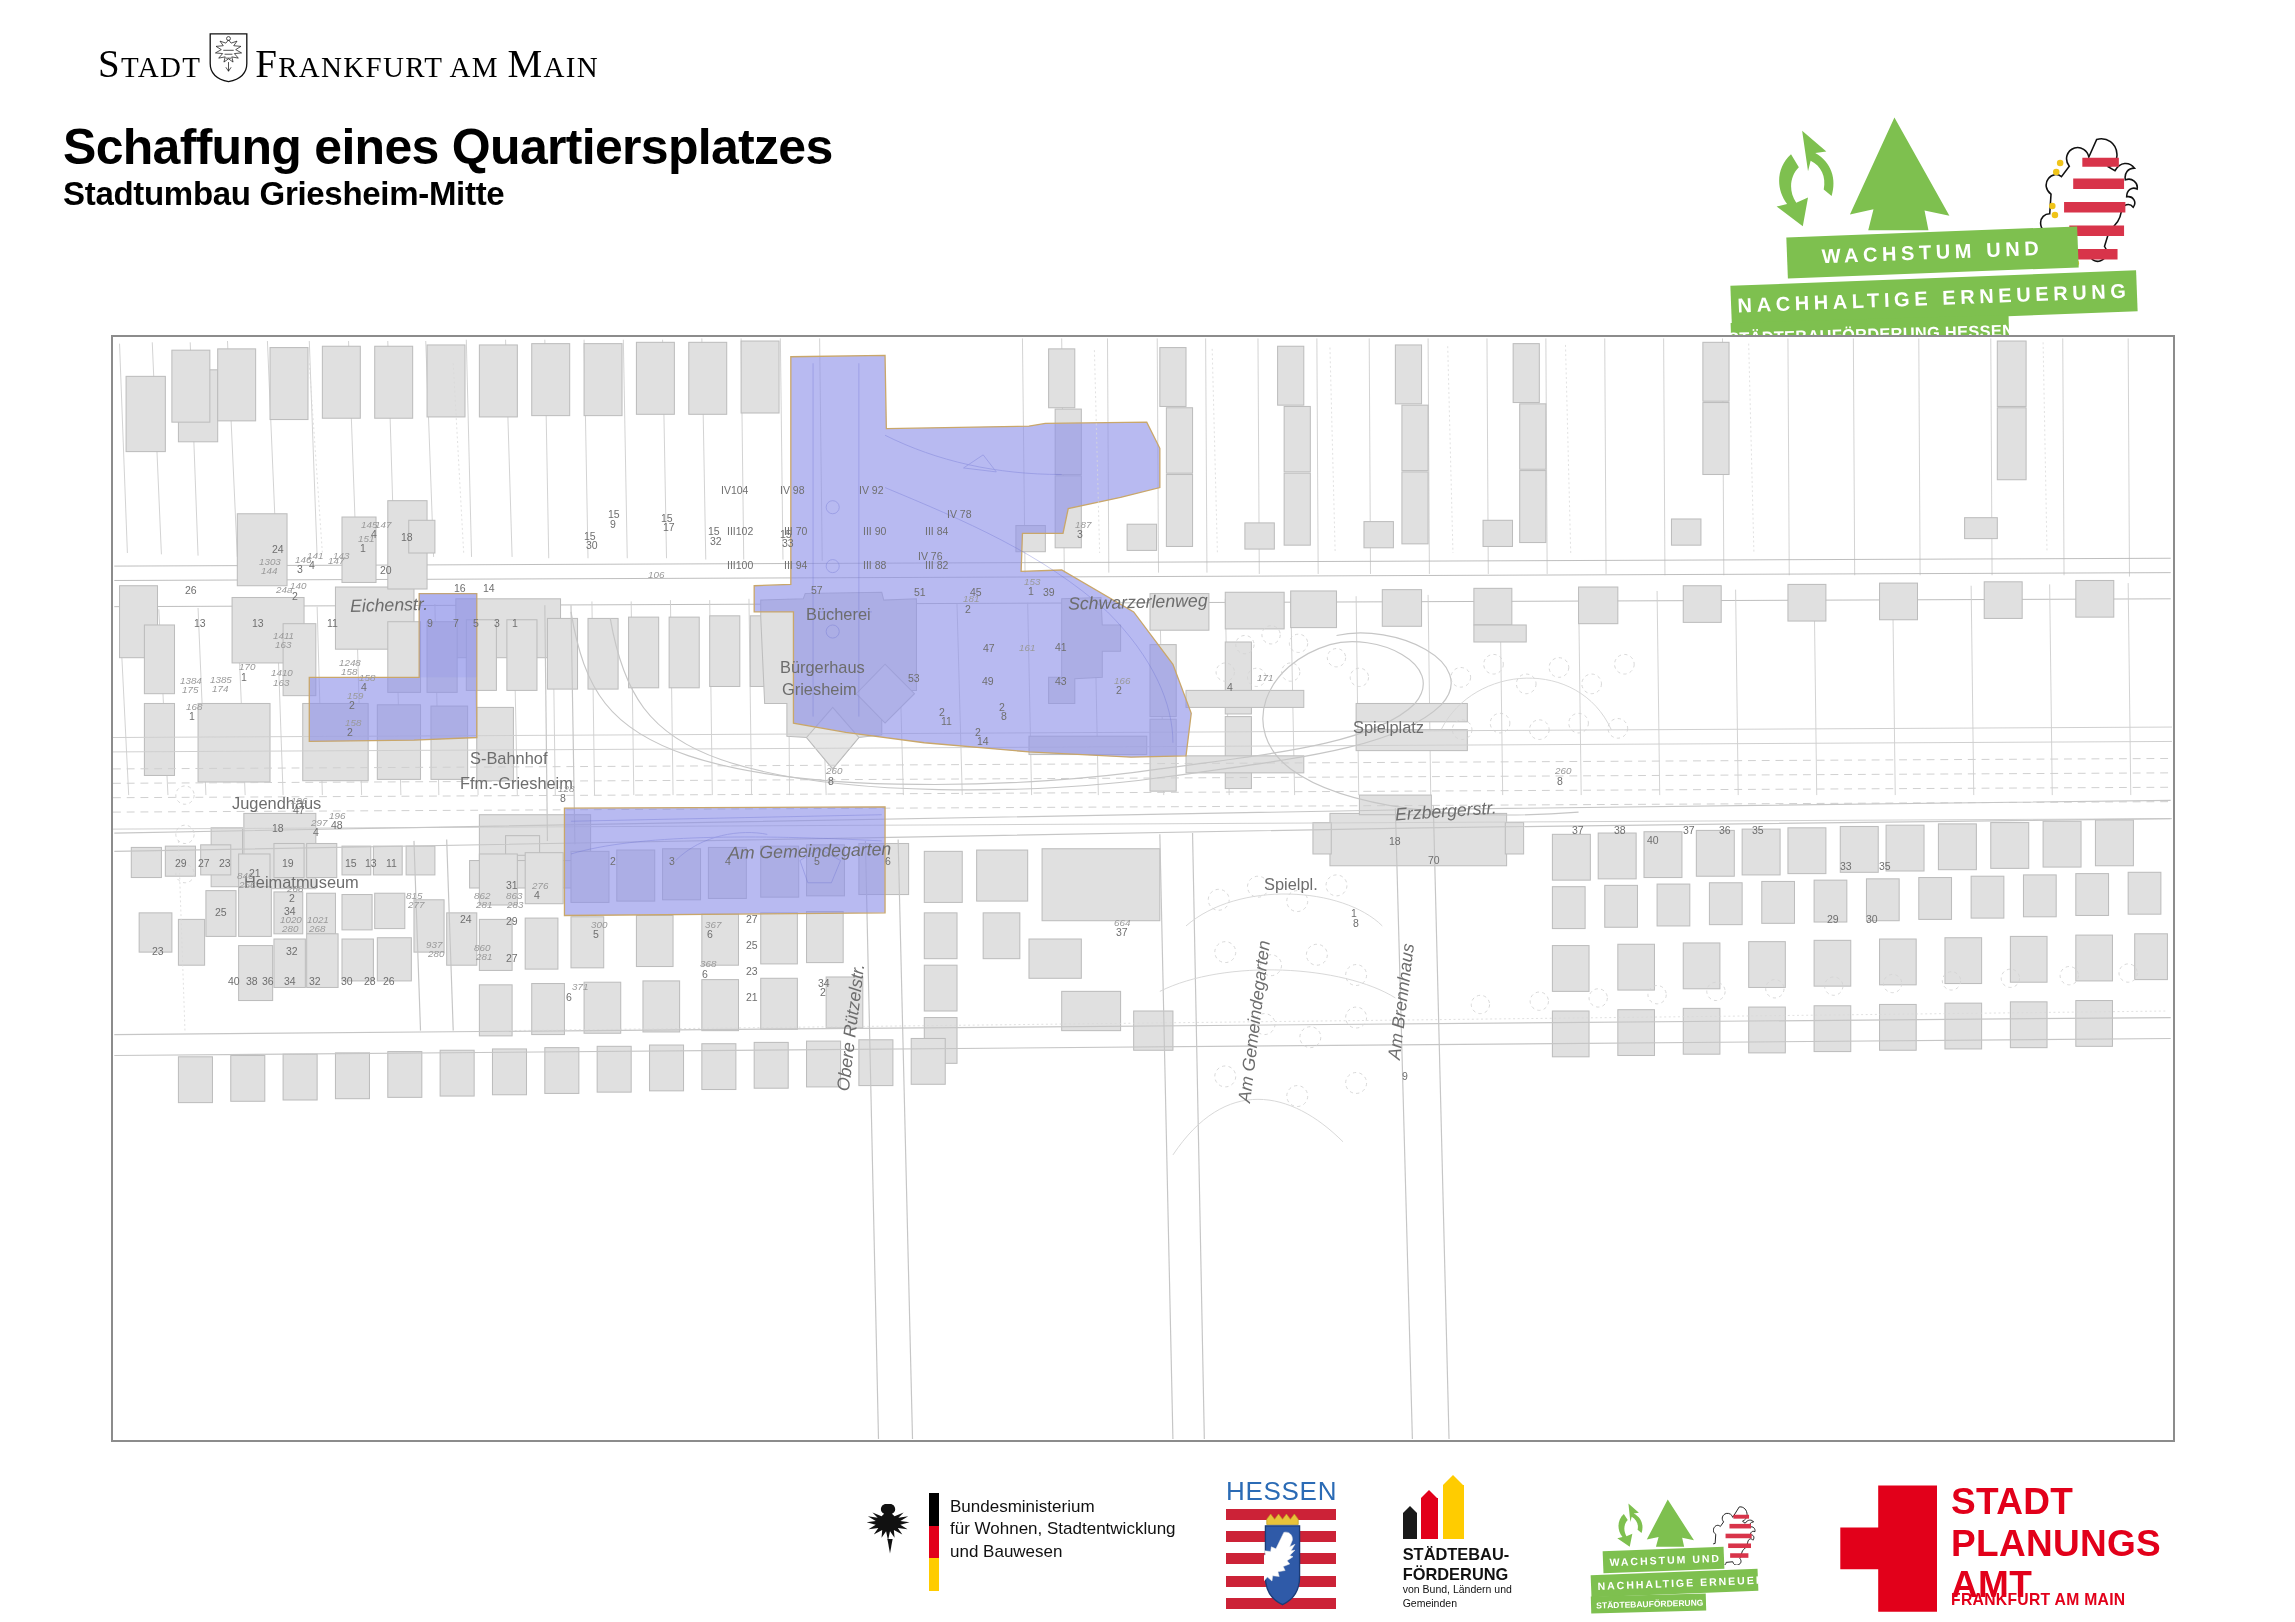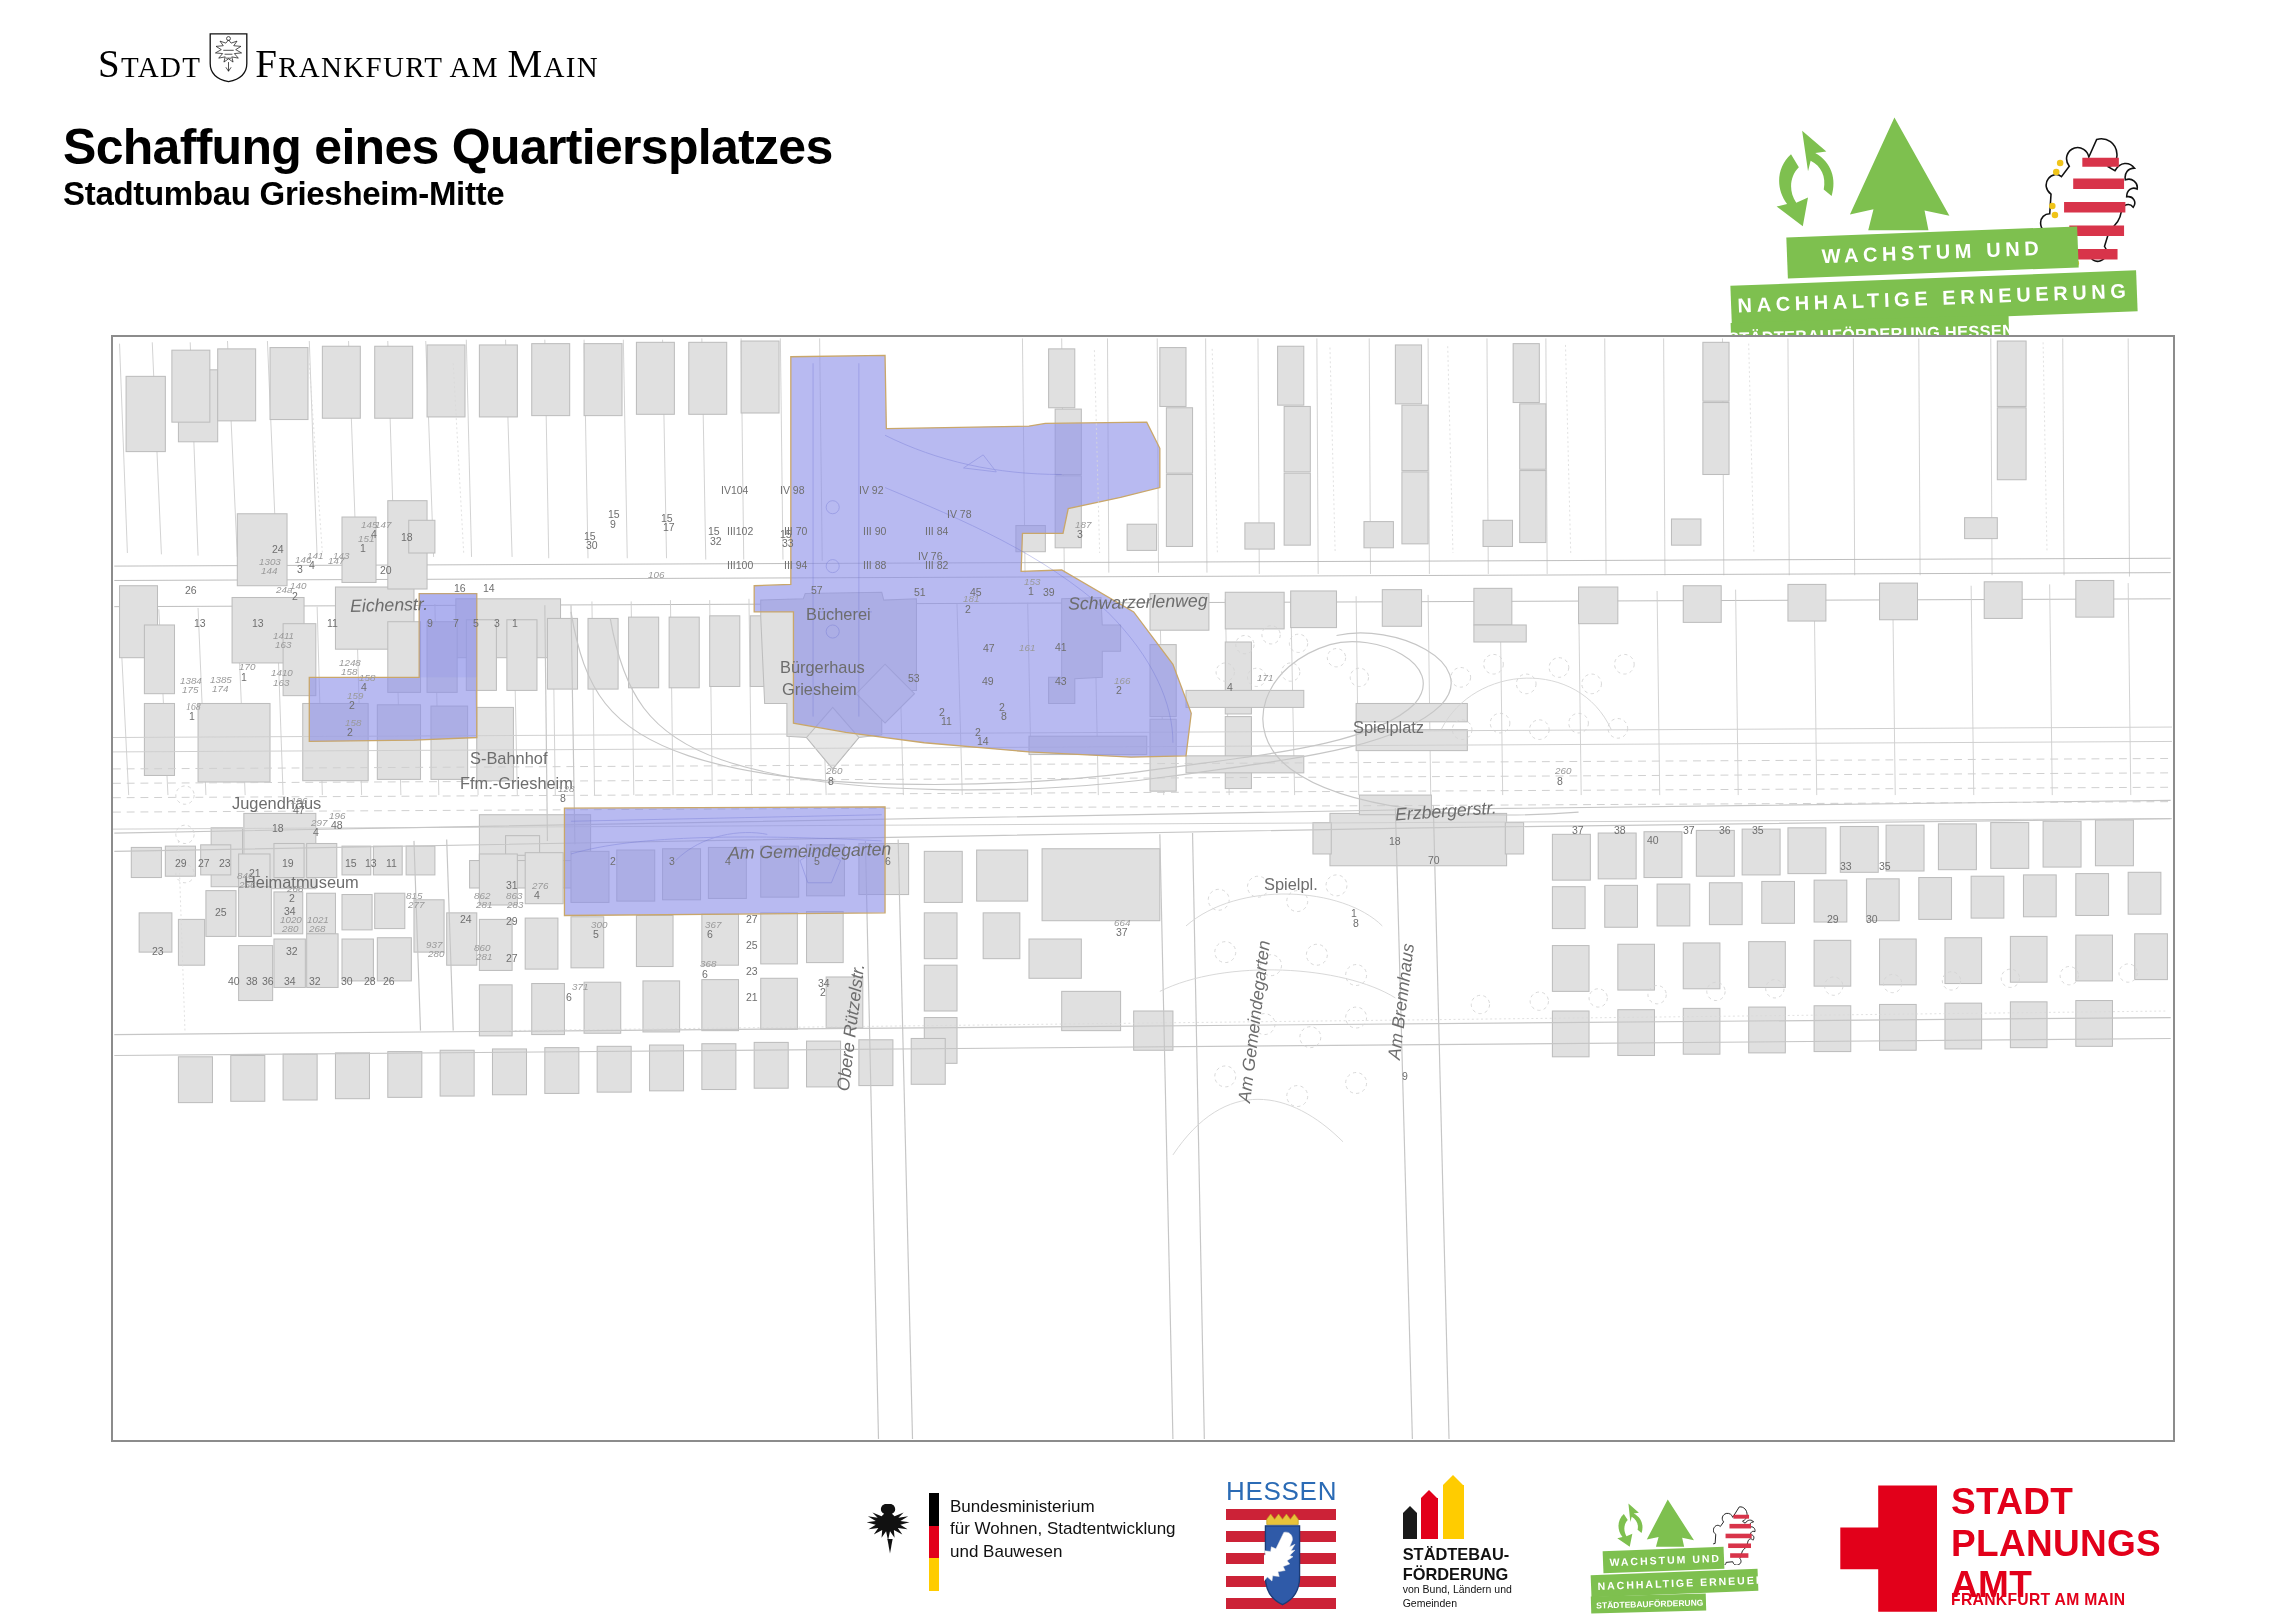--- a/index.html
+++ b/index.html
@@ -677,21 +677,21 @@
       <div class="mlabel pnum" style="left: 160px; top: 293px;">1411</div>
       <div class="mlabel pnum" style="left: 162px; top: 302px;">163</div>
       <div class="mlabel pnum" style="left: 158px; top: 330px;">1410</div>
       <div class="mlabel pnum" style="left: 160px; top: 340px;">163</div>
       <div class="mlabel pnum" style="left: 67px; top: 338px;">1384</div>
       <div class="mlabel pnum" style="left: 69px; top: 347px;">175</div>
       <div class="mlabel pnum" style="left: 97px; top: 337px;">1385</div>
       <div class="mlabel pnum" style="left: 99px; top: 346px;">174</div>
       <div class="mlabel pnum" style="left: 126px; top: 324px;">170</div>
       <div class="mlabel hnum" style="left: 128px; top: 334px;">1</div>
-      <div class="mlabel pnum" style="left: 73px; top: 364px; font-family: Liberation Serif, serif;">168</div>
+      <div class="mlabel pnum" style="left: 73px; top: 364px;">168</div>
       <div class="mlabel hnum" style="left: 76px; top: 373px;">1</div>
       <div class="mlabel hnum" style="left: 81px; top: 280px;">13</div>
       <div class="mlabel pnum" style="left: 234px; top: 353px;">159</div>
       <div class="mlabel hnum" style="left: 236px; top: 362px;">2</div>
       <div class="mlabel pnum" style="left: 232px; top: 380px;">158</div>
       <div class="mlabel hnum" style="left: 234px; top: 389px;">2</div>
       <div class="mlabel pnum" style="left: 246px; top: 335px;">158</div>
       <div class="mlabel hnum" style="left: 248px; top: 344px;">4</div>
       <div class="mlabel hnum" style="left: 698px; top: 247px;">57</div>
       <div class="mlabel hnum" style="left: 801px; top: 249px;">51</div>

